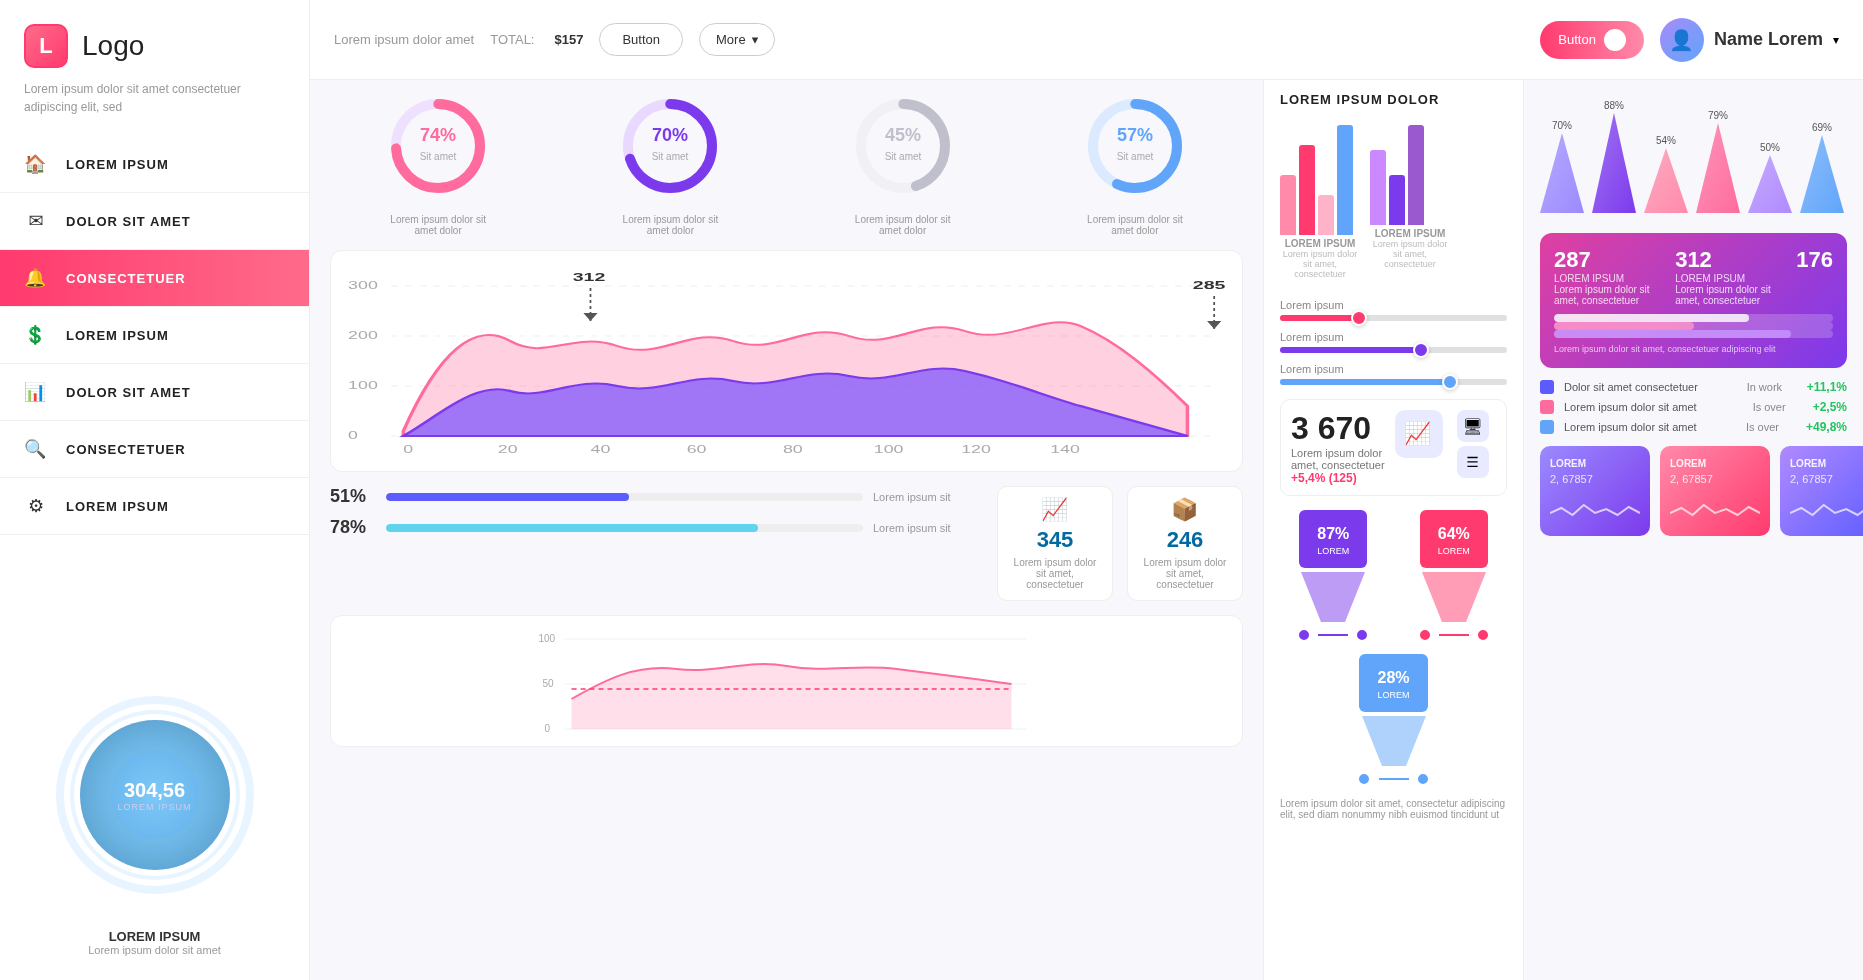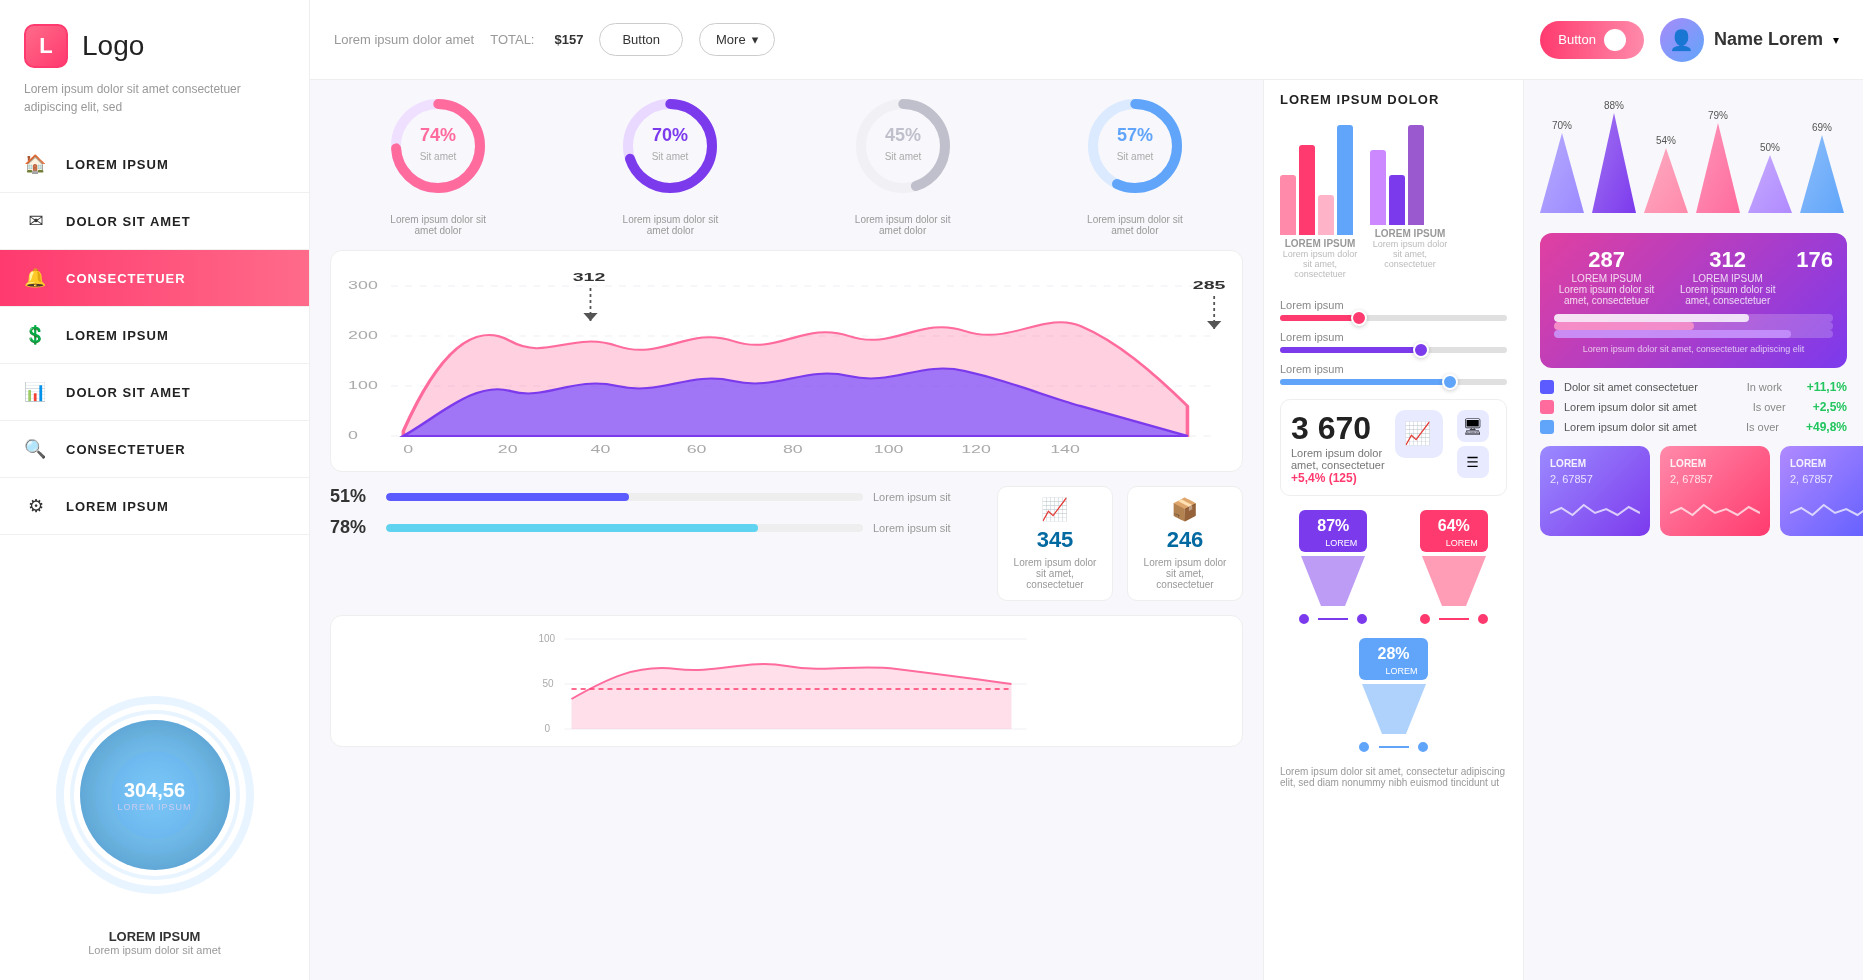--- a/index.html
+++ b/index.html
@@ -245,21 +245,21 @@
       background: #e8eaff;
       border-radius: 10px;
       display: flex; align-items: center; justify-content: center;
       font-size: 22px; color: #5b5bff;
     }
 
     .funnel-row { display: flex; gap: 14px; justify-content: space-around; flex-wrap: wrap; }
     .funnel-card { text-align: center; }
     .funnel-pct { font-size: 16px; font-weight: 700; color: #fff; padding: 3px 8px; border-radius: 4px; display: inline-block; }
     .funnel-label { font-size: 9px; color: #fff; }
-    .funnel-badge { border-radius: 6px; padding: 4px 10px; display: flex; flex-direction: column; align-items: flex-end; margin-bottom: 4px; }
+    .funnel-badge { border-radius: 6px; padding: 12px 10px; display: flex; flex-direction: column; align-items: center; margin-bottom: 4px; }
     .funnel-dots { display: flex; gap: 8px; justify-content: center; margin-top: 4px; }
     .funnel-dot { width: 10px; height: 10px; border-radius: 50%; border: 2px solid; }
 
     .right-footer-text { font-size: 10px; color: #999; }
 
     
     .far-right-panel {
       width: 340px;
       padding: 12px 16px;
       background: #f8f8fc;
@@ -734,21 +734,21 @@
           <stop offset="100%" stop-color="#60a5fa"></stop>
         </linearGradient>
       </defs>
       <polygon points="22,0 44,78 0,78" fill="url(#tg5)"></polygon>
     </svg>
   </div>
           </div>
       </div>
 
       <div class="purple-card" id="purple-card">
-  <div style="flex:1;text-align:center;">
+  <div style="flex:1;">
     <div class="purple-stat-row">
               <div>
     <div class="purple-stat-val">287</div>
     <div class="purple-stat-label" style="white-space:pre-line;">LOREM IPSUM
 Lorem ipsum dolor sit amet, consectetuer</div>
   </div>
               <div>
     <div class="purple-stat-val">312</div>
     <div class="purple-stat-label" style="white-space:pre-line;">LOREM IPSUM
 Lorem ipsum dolor sit amet, consectetuer</div>

